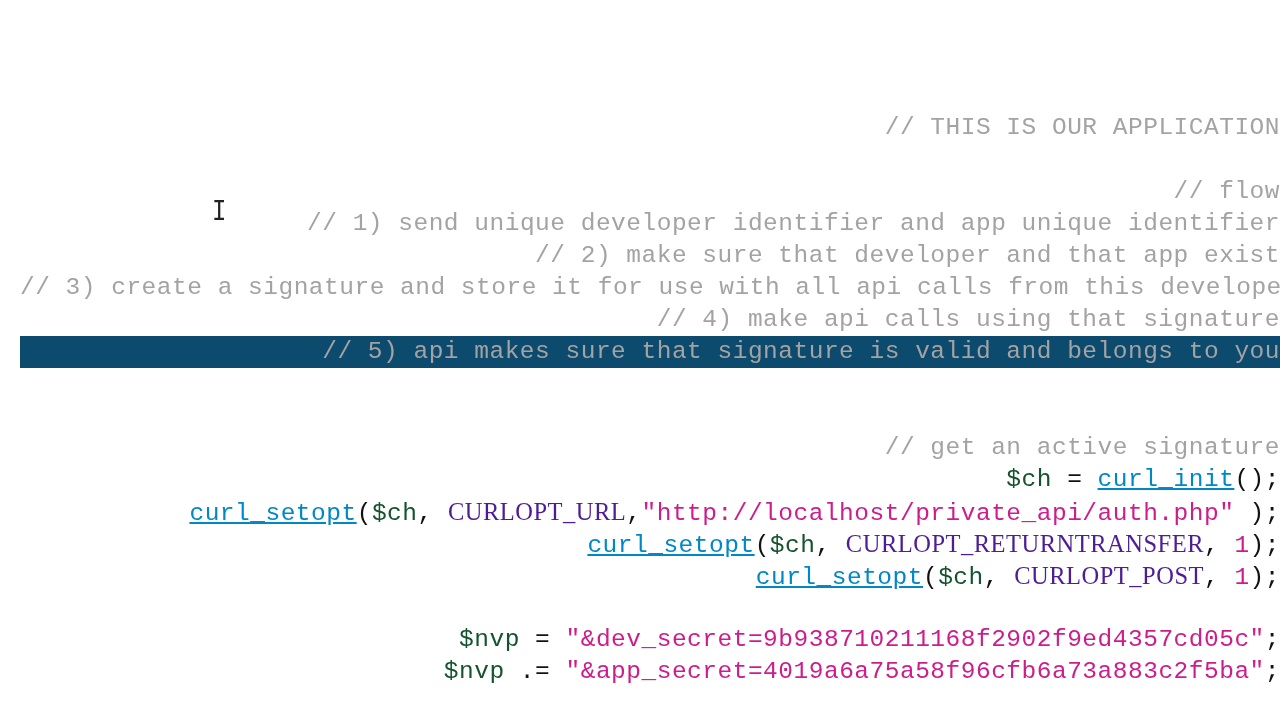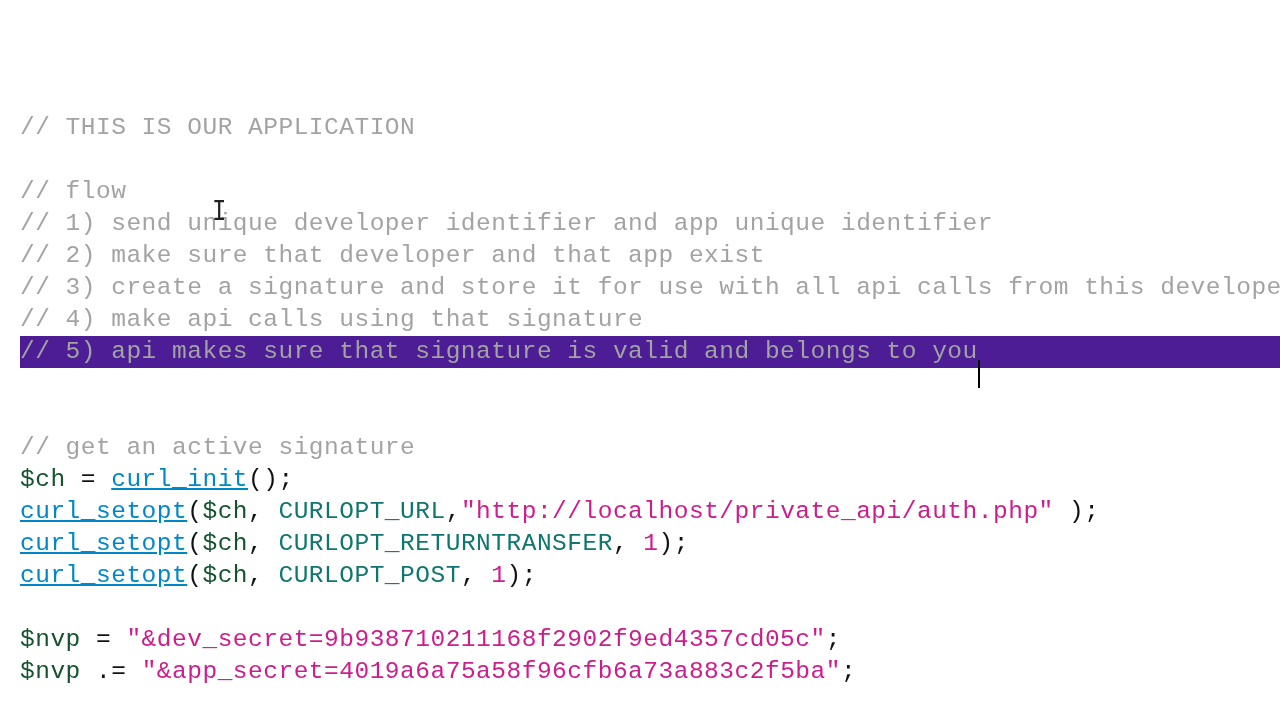--- a/index.html
+++ b/index.html
@@ -16,31 +16,32 @@
     line-height: 32px;
     letter-spacing: 0.5px;
     padding: 16px 0 0 20px;
     white-space: pre;
     color: #111;
     position: relative;
   }
   .line {
     display: block;
     height: 32px;
+    text-align: right;
   }
   .tok-comment    { color: #a3a3a3; }
   .tok-default    { color: #111111; }
   .tok-var        { color: #14532d; }
   .tok-func       { color: #0087c8; text-decoration: underline; }     
-  .tok-const      { color: #0f766e; }     
+  .tok-const      { color: #4c1d95; font-family: Liberation Serif, serif; }     
   .tok-string     { color: #cc1e8b; }     
   .tok-num        { color: #cc1e8b; }     
 
   .line.highlight {
-    background: #4c1d95;
+    background: #0c4a6e;
     position: relative;
   }
   .caret {
     display: inline-block;
     width: 0;
     position: relative;
   }
   .caret::after {
     content: "";
     position: absolute;

